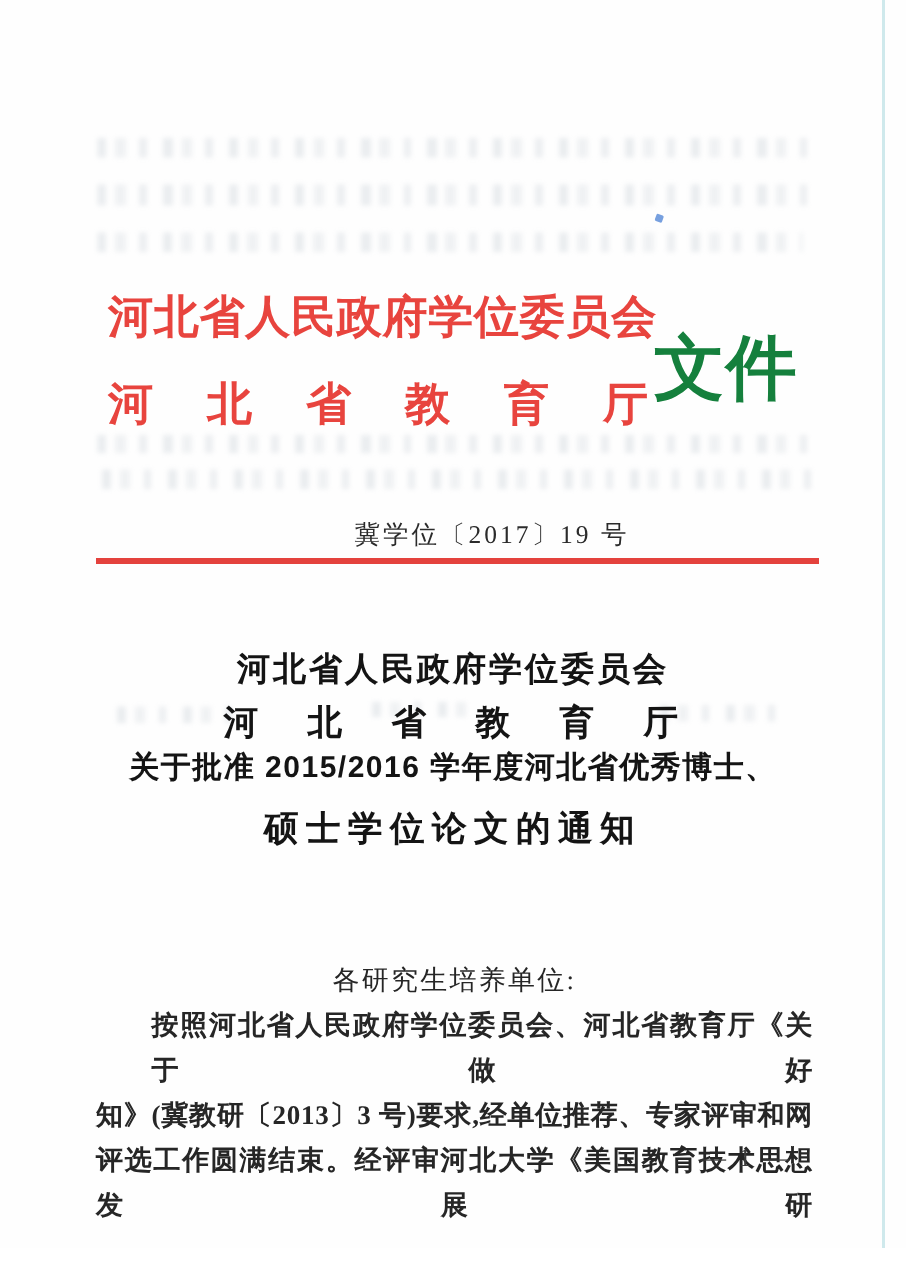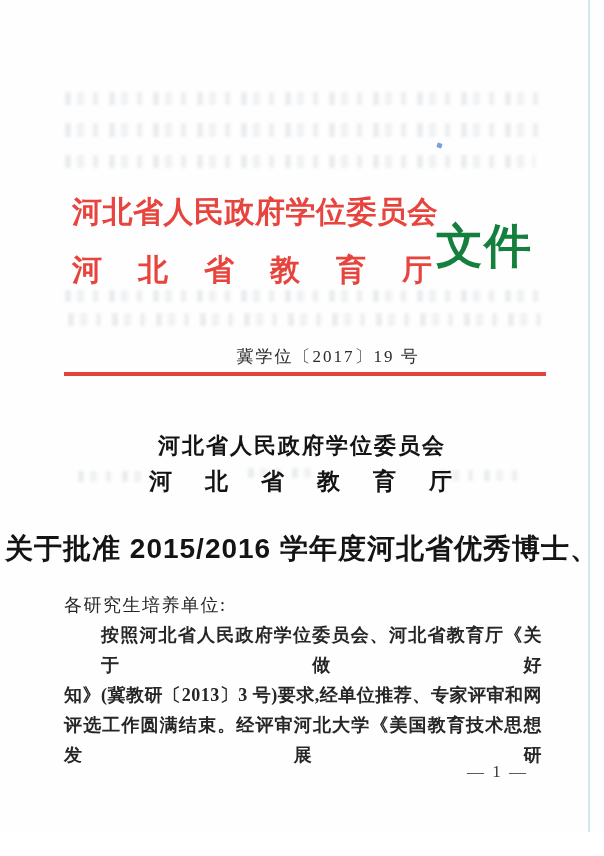--- a/index.html
+++ b/index.html
@@ -55,30 +55,30 @@
 
   
   .title-line{
     position:absolute;left:0;width:604px;text-align:center;
     font-weight:bold;color:#141414;
     font-family:"Liberation Sans", sans-serif;
     white-space:nowrap;
   }
   .t1{top:431px;font-size:22px;letter-spacing:2px;}
   .t2{top:466px;font-size:23px;letter-spacing:33px;text-indent:30px;}
-  .t3{top:530px;font-size:28px;letter-spacing:1px;}
+  .t3{top:498px;font-size:20px;letter-spacing:1px;}
   .t4{top:537px;font-size:23px;letter-spacing:5px;}
 
   
   .body-block{
     position:absolute;left:64px;top:590px;width:478px;
     font-size:18px;line-height:30px;color:#262626;
     font-family:"Liberation Serif", serif;
   }
-  .salutation{text-align:left;letter-spacing:1.5px;}
+  .salutation{text-align:center;letter-spacing:1.5px;margin-top:48px;}
   .bline{
     text-align:justify;
     text-align-last:justify;
     letter-spacing:0.5px;
     font-weight:bold;
   }
   .indent{padding-left:37px;box-sizing:border-box;}
 
   
   .page-number{
@@ -116,20 +116,21 @@
   <div class="agency-line2">河北省教育厅</div>
   <div class="doc-type">文件</div>
 
   <div class="doc-number">冀学位〔2017〕19 号</div>
 
   <div class="red-rule"></div>
 
   <div class="title-line t1">河北省人民政府学位委员会</div>
   <div class="title-line t2">河北省教育厅</div>
   <div class="title-line t3">关于批准 2015/2016 学年度河北省优秀博士、</div>
+  <div class="title-line t4">硕士学位论文的通知</div>
 
   <div class="body-block">
     <div class="salutation">各研究生培养单位:</div>
     <div class="bline indent">按照河北省人民政府学位委员会、河北省教育厅《关于做好</div>
     <div class="bline">知》(冀教研〔2013〕3 号)要求,经单位推荐、专家评审和网</div>
     <div class="bline">评选工作圆满结束。经评审河北大学《美国教育技术思想发展研</div>
   </div>
 
   <div class="page-number">— 1 —</div>
 

